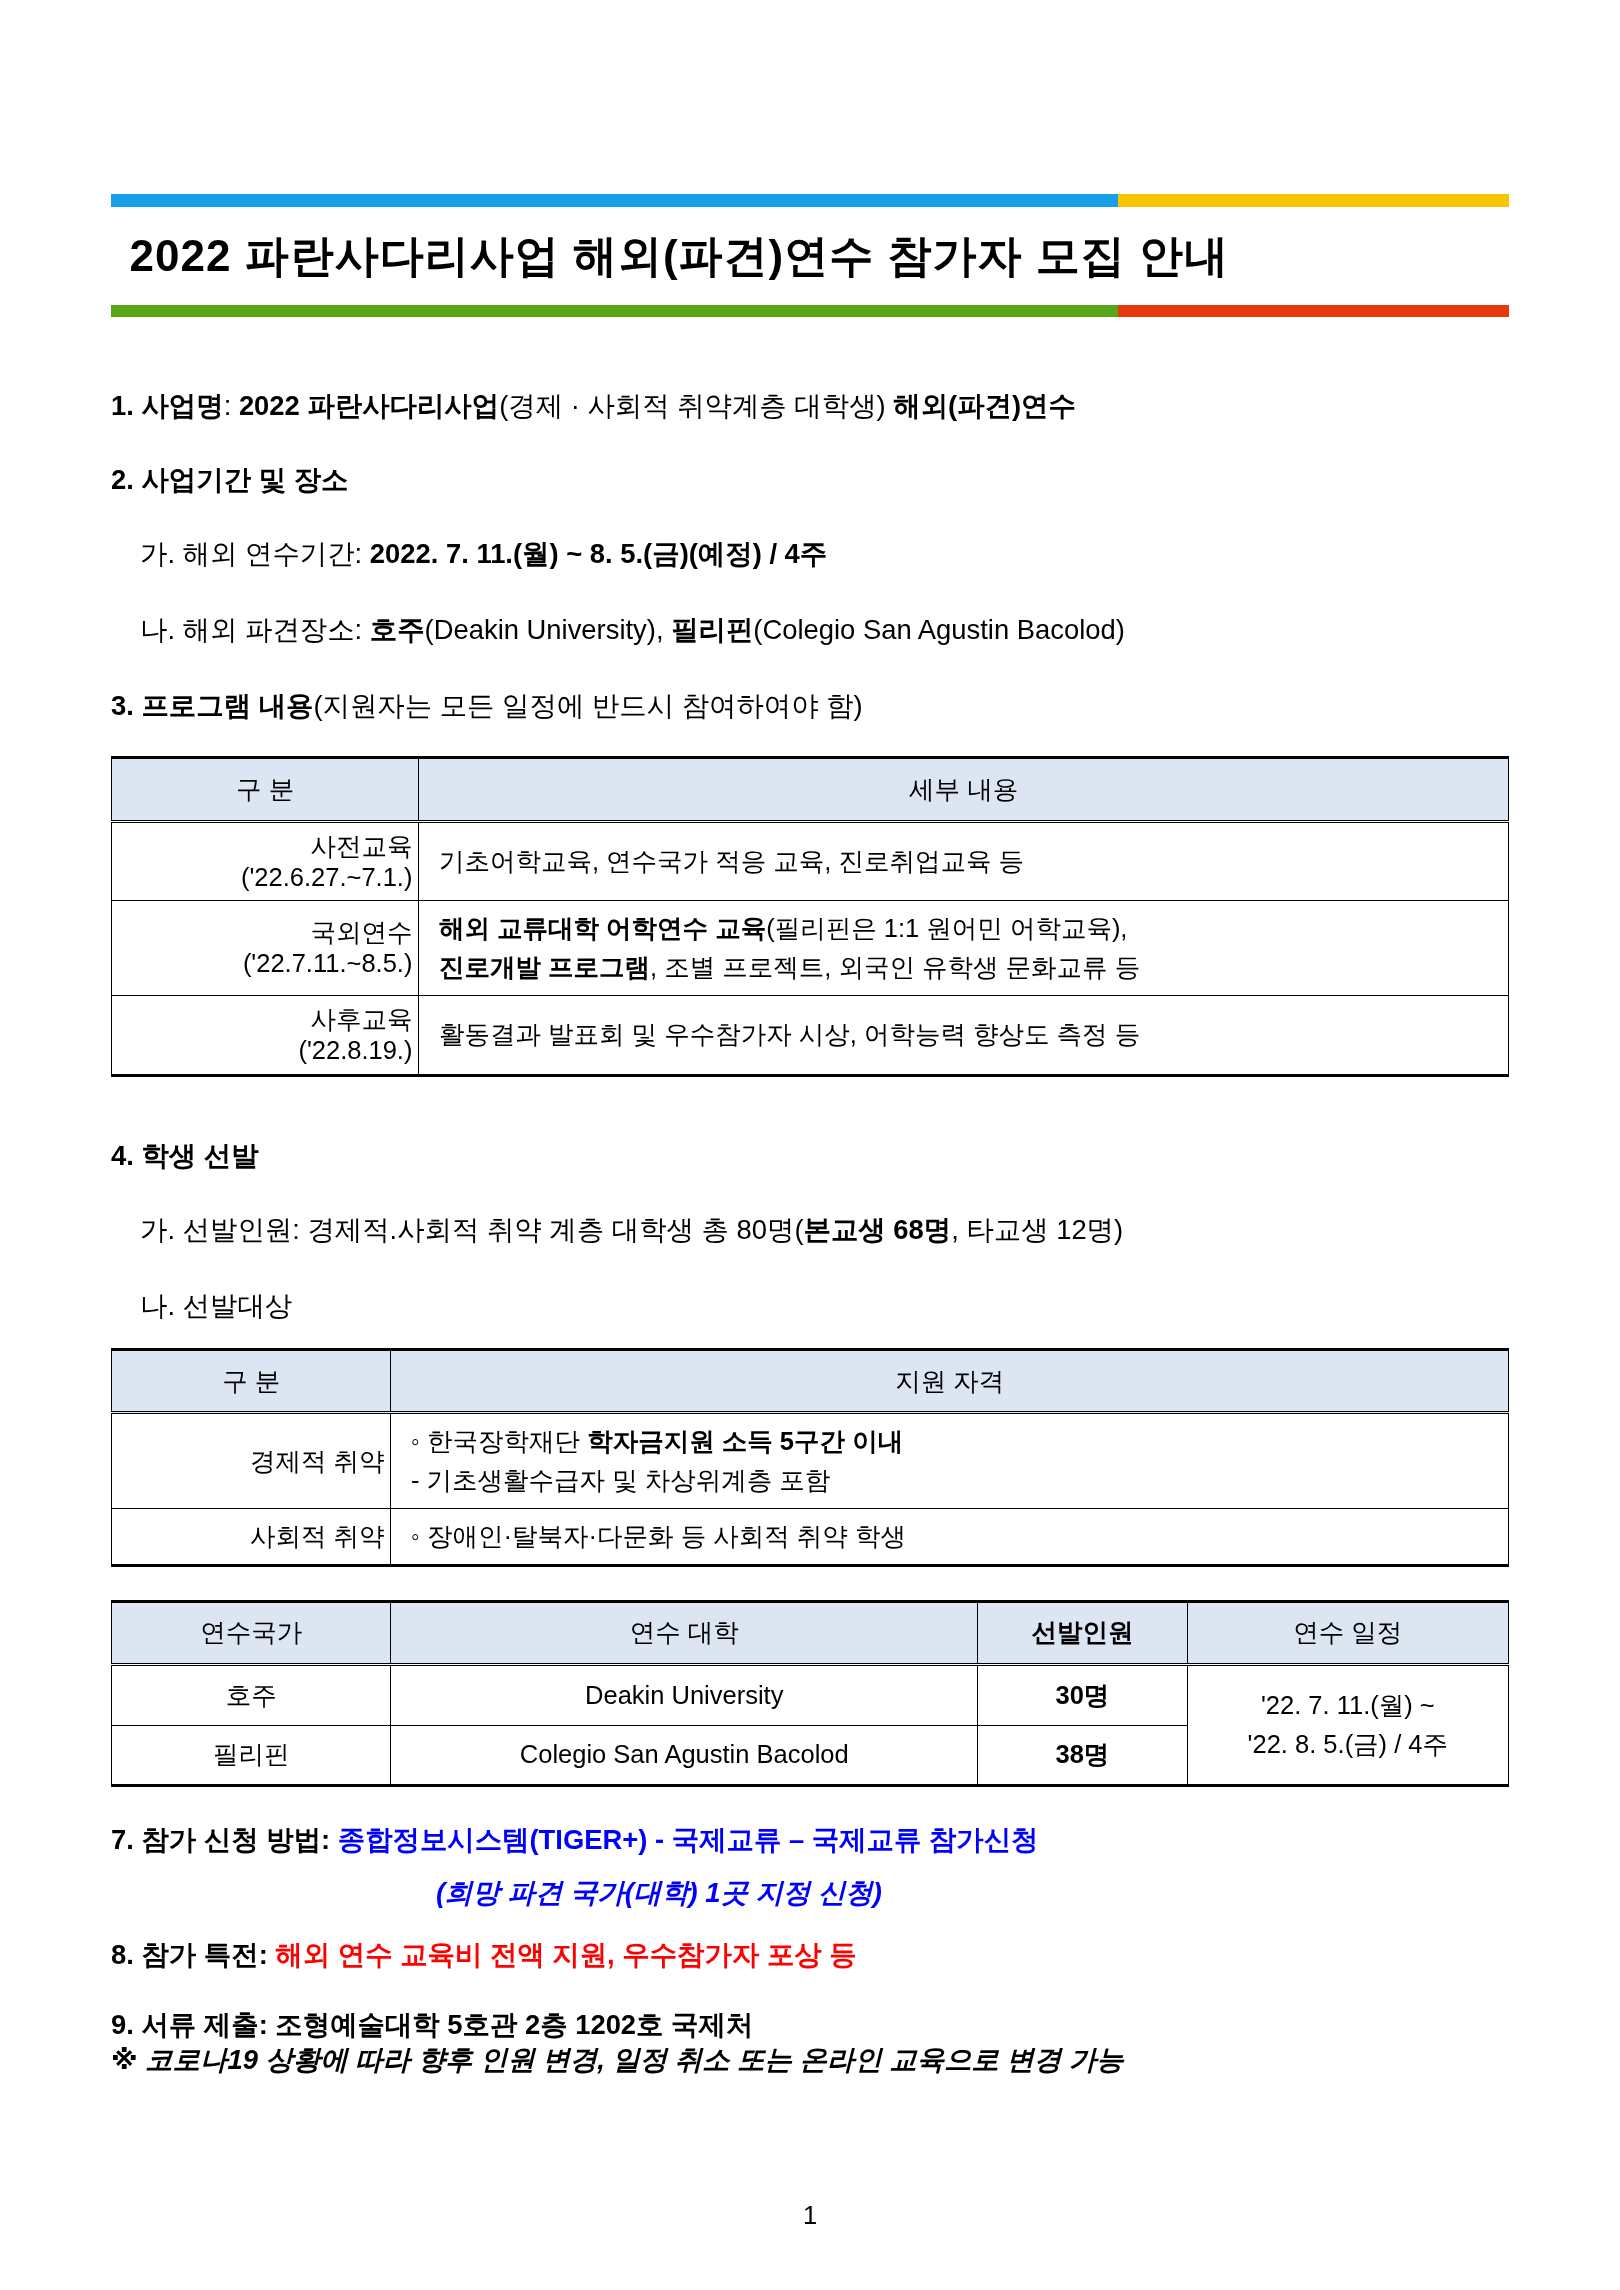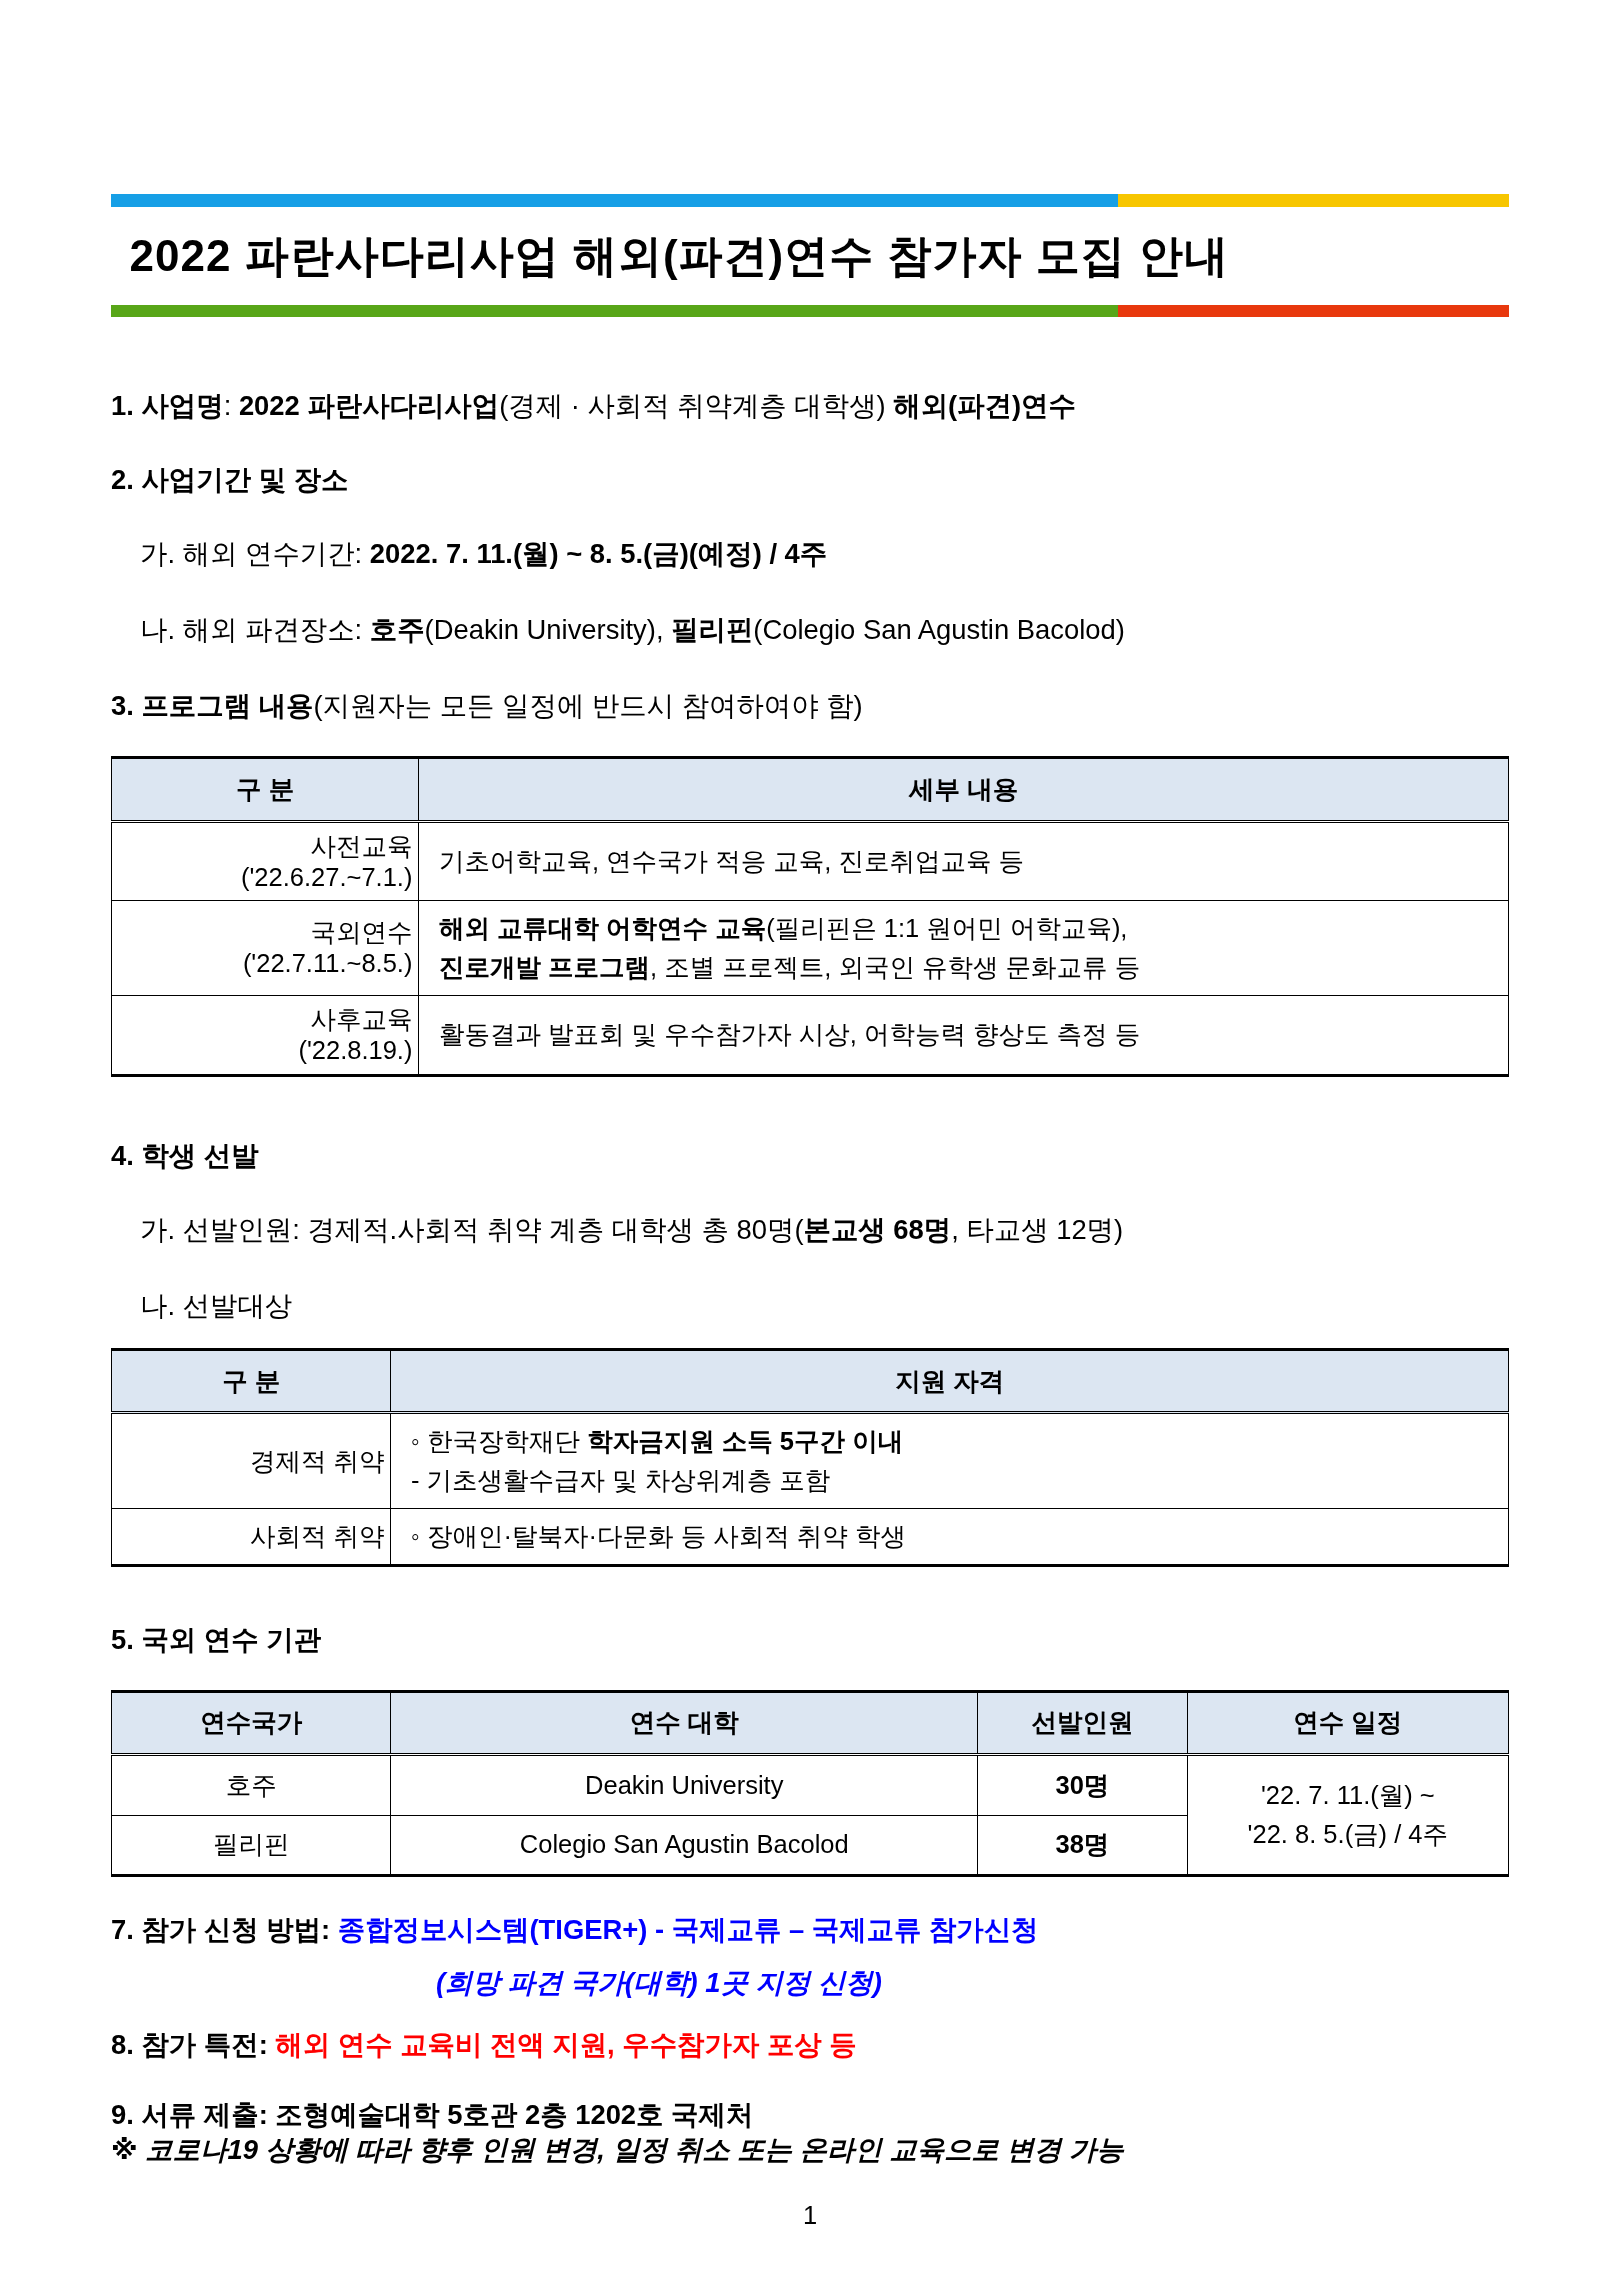--- a/index.html
+++ b/index.html
@@ -48,21 +48,21 @@
   .l-i9{margin-top:35px;}
   .l-note1{}
   
   table{
     width:100%;border-collapse:collapse;
     border-top:3.9px solid #000;border-bottom:3.9px solid #000;
     font-size:25.5px;
   }
   th,td{border:1px solid #000;padding:7.8px 13.7px;}
   thead th{
-    background:#dce6f2;font-weight:bold;text-align:center;
+    background:#dce6f2;font-weight:normal;text-align:center;
     border-bottom:3.9px double #000;padding:12.7px 9.8px;
   }
   td.cat{text-align:right;line-height:31px;padding:7.8px 5.9px;}
   td.detail{text-align:left;padding-left:19.6px;line-height:39px;}
   .t-program{margin-top:33px;}
   .t-elig{margin-top:25.5px;}
   .t-inst{margin-top:33px;}
   .t-program .col-cat{width:22%;}
   .t-elig .col-cat{width:20%;}
   .t-inst .col1{width:20%;}
@@ -160,21 +160,20 @@
           <td class="cat">경제적 취약</td>
           <td class="detail"><span>◦ 한국장학재단 </span><span class="b">학자금지원 소득 5구간 이내</span><br><span>- 기초생활수급자 및 차상위계층 포함</span></td>
         </tr>
         <tr>
           <td class="cat">사회적 취약</td>
           <td class="detail">◦ 장애인·탈북자·다문화 등 사회적 취약 학생</td>
         </tr>
       </tbody>
     </table>
 
-    <p class="line l-i5"><span class="b">5. 국외 연수 기관</span></p>
 
     <table class="t-inst">
       <colgroup>
           <col class="col1">
           <col class="col2">
           <col class="col3">
           <col class="col4">
         </colgroup>
       <thead>
         <tr>

